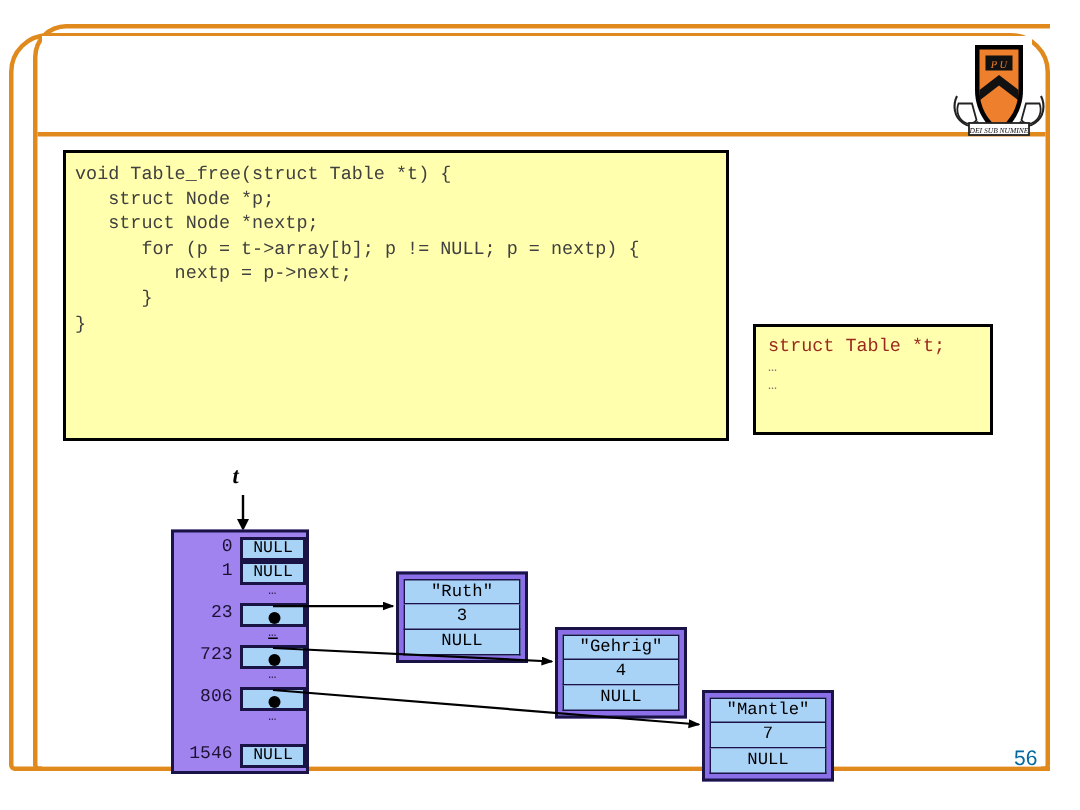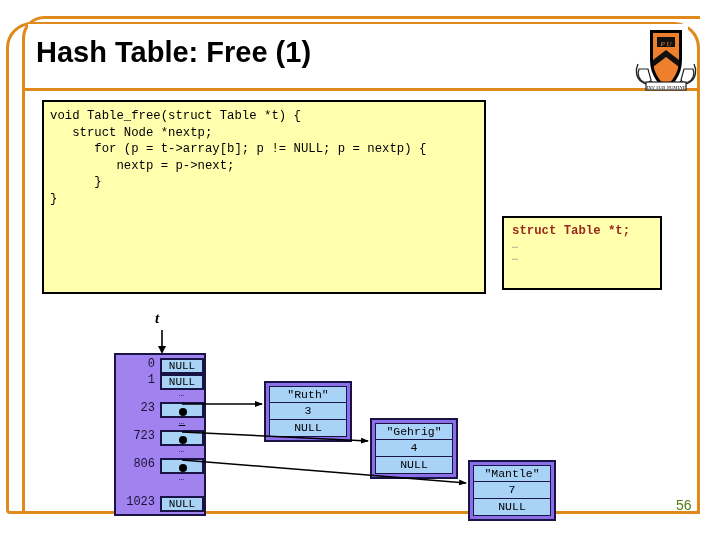--- a/index.html
+++ b/index.html
@@ -30,22 +30,22 @@
   
   .logo{position:absolute;left:630px;top:22px;width:72px;height:74px;font-style:italic;}
 
   
   .codebox{position:absolute;background:#ffffae;border:2px solid #000000;
       font-family:"Liberation Mono",monospace;box-sizing:border-box;}
   #code-main{left:42px;top:100px;width:444px;height:194px;
       font-size:12.3px;line-height:16.6px;padding:6px 0 0 6px;}
   #code-caller{left:502px;top:216px;width:160px;height:74px;
       font-size:12.3px;line-height:16.6px;padding:5px 0 0 8px;}
-  .code-line{white-space:pre;color:#000000;}
-  .code-line.hl{color:#9a2a1e;font-weight:bold;}
+  .code-line{white-space:pre;color:#404040;}
+  .code-line.hl{color:#9a2a1e;font-weight:normal;}
   .code-line.ell{color:#777;font-size:10px;line-height:12px;letter-spacing:1px;}
 
   
   .t-label{position:absolute;left:155px;top:310px;font-size:15px;color:#000;
       font-family:"Liberation Serif",serif;font-style:italic;font-weight:bold;}
   .t-arrow{position:absolute;left:156px;top:330px;width:12px;height:25px;}
 
   .table-body{position:absolute;left:114px;top:353px;width:92px;height:163px;
       background:#a183f0;border:2px solid #1a1446;box-sizing:border-box;}
   .bucket{position:absolute;}
@@ -66,35 +66,34 @@
       padding:3px;box-sizing:border-box;width:88px;}
   .node .nrow{background:#a9d2f7;border:1px solid #1a1446;height:17px;
       line-height:16px;text-align:center;font-family:"Liberation Mono",monospace;
       font-size:11.5px;color:#000;box-sizing:border-box;}
   .node .nrow + .nrow{border-top:0;}
 
   
   #arrows{position:absolute;left:0;top:0;width:720px;height:540px;
       pointer-events:none;}
 
-  .page-num{position:absolute;left:676px;top:497px;font-size:14px;color:#4d7c0f;
+  .page-num{position:absolute;left:676px;top:497px;font-size:14px;color:#0369a1;
       font-family:"Liberation Sans",sans-serif;text-align:right;}
 </style>
 </head>
 <body>
 
 <div id="slide">
 
   <div class="frame-inner"></div>
   <div class="frame-outer"></div>
   <div class="white-mask-title"></div>
   <div class="white-mask-body"></div>
   <div class="title-rule"></div>
 
-  <div class="slide-title">Hash Table: Free (1)</div>
 
   <div class="logo">
     <svg width="72" height="74" viewBox="0 0 72 74">
       <path d="M20 8 h32 v30 c0 16 -10 26 -16 30 c-6 -4 -16 -14 -16 -30 z" fill="#000"></path>
       <path d="M23 11 h26 v27 c0 14 -8 22 -13 26 c-5 -4 -13 -12 -13 -26 z" fill="#ee7f2d"></path>
       <rect x="27" y="15" width="18" height="10" fill="#111"></rect>
       <text x="36" y="23.5" font-size="7" fill="#ee7f2d" text-anchor="middle" font-family="Liberation Serif, serif">P U</text>
       <path d="M23 38 l13 -10 l13 10 l0 7 l-13 -10 l-13 10 z" fill="#111"></path>
       <g fill="none" stroke="#222" stroke-width="1.4">
         <path d="M8 42 c-3 6 -2 14 4 18 c4 3 8 2 10 -1"></path>
@@ -104,20 +103,21 @@
         <path d="M9 47 c-2 5 0 11 5 13 c3 1 6 0 7 -2 l-3 -11 z"></path>
         <path d="M63 47 c2 5 0 11 -5 13 c-3 1 -6 0 -7 -2 l3 -11 z"></path>
       </g>
       <rect x="16" y="60" width="40" height="8" fill="#fff" stroke="#222" stroke-width="1.2"></rect>
       <text x="36" y="66.5" font-size="5" fill="#111" text-anchor="middle" font-family="Liberation Serif, serif">DEI SUB NUMINE</text>
     </svg>
   </div>
 
   <div class="codebox" id="code-main">
     <div class="code-line">void Table_free(struct Table *t) {</div>
+    <div class="code-line">   struct Node *p;</div>
     <div class="code-line">   struct Node *nextp;</div>
     <div class="code-line">      for (p = t-&gt;array[b]; p != NULL; p = nextp) {</div>
     <div class="code-line">         nextp = p-&gt;next;</div>
     <div class="code-line">      }</div>
     <div class="code-line">}</div>
   </div>
 
   <div class="codebox" id="code-caller">
     <div class="code-line hl">struct Table *t;</div>
     <div class="code-line ell">…</div>
@@ -161,21 +161,21 @@
 
     <div class="bucket" style="left:44px;top:103px;">
       <span class="idx">806</span>
       <div class="cell">
           <span class="dot"></span>
         </div>
       <div class="ellips">…</div>
     </div>
 
     <div class="bucket" style="left:44px;top:141px;">
-      <span class="idx">1023</span>
+      <span class="idx">1546</span>
       <div class="cell">NULL</div>
     </div>
 
   </div>
 
   <div class="node" style="left:264px;top:381px;">
     <div class="nrow">"Ruth"</div>
     <div class="nrow">3</div>
     <div class="nrow">NULL</div>
   </div>

